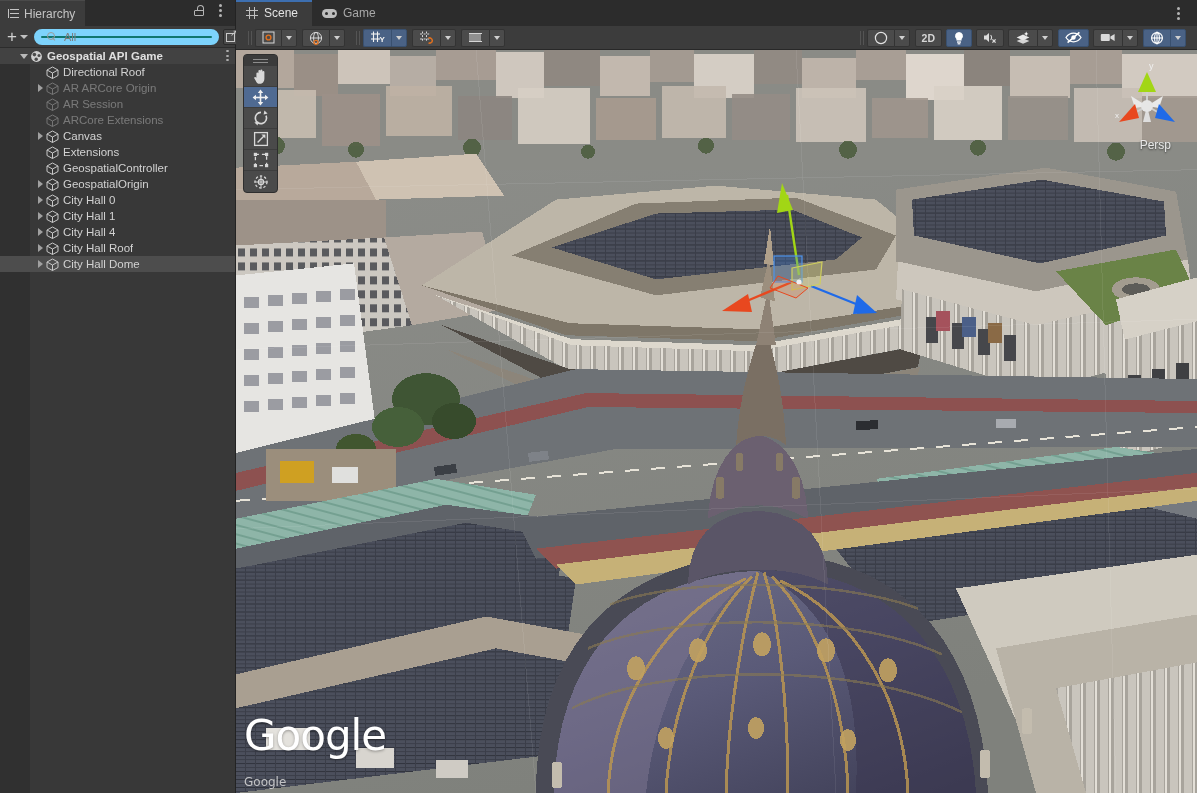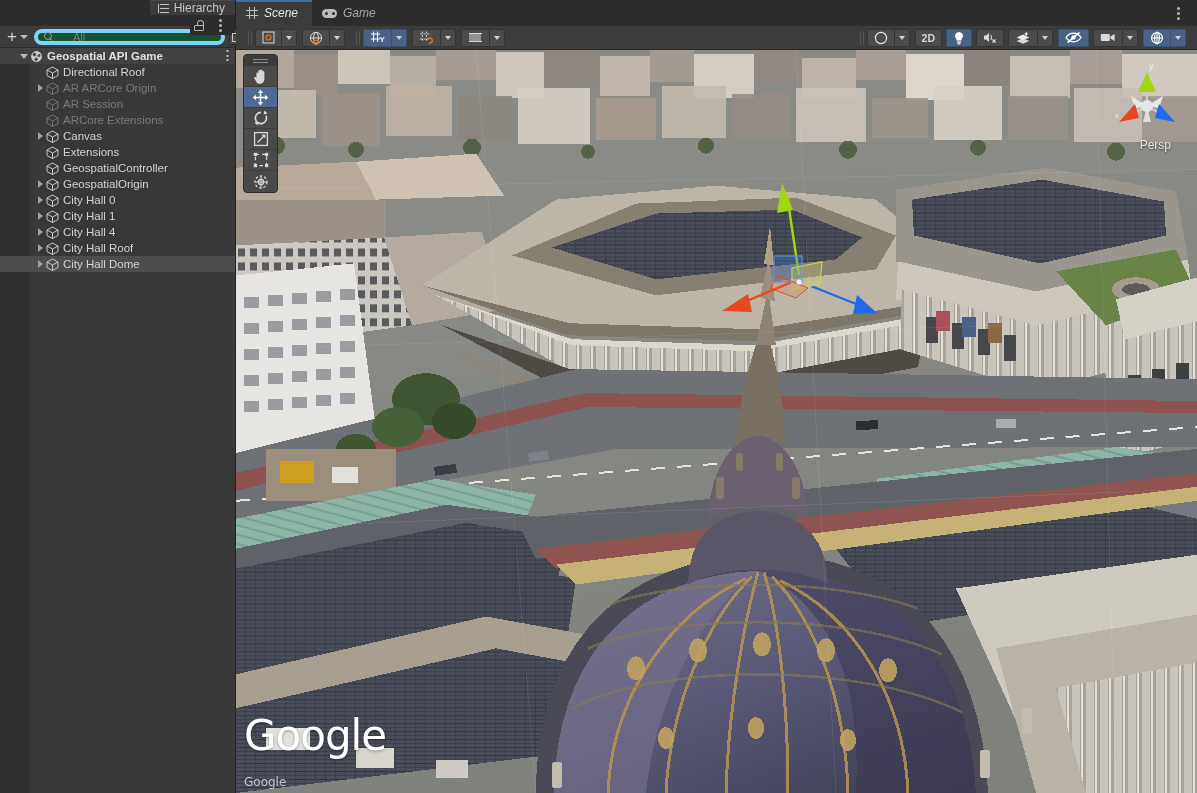--- a/index.html
+++ b/index.html
@@ -14,21 +14,21 @@
   
   .hier-panel {
     width: 236px; height: 793px;
     background: #383838;
     display: flex; flex-direction: column;
     position: relative;
     border-right: 1px solid #232323;
   }
   .hier-tabbar {
     height: 26px; background: #2c2c2c;
-    display: flex; align-items: flex-end; position: relative; flex-direction: column;
+    display: flex; align-items: flex-start; position: relative;
   }
   .hier-tab {
     display: flex; align-items: center; gap: 5px;
     padding: 0 10px 0 8px; height: 26px;
     background: #3c3c3c; color: #c4c4c4; font-size: 12px;
     border-top: 1px solid #4a4a4a;
   }
   .hier-tab .hamb { display: inline-block; width: 11px; height: 9px; position: relative; }
   .hier-tab .hamb i {
     position: absolute; left: 2px; right: 0; height: 1px; background: #c4c4c4;
@@ -59,22 +59,22 @@
 
   .hier-toolbar {
     height: 22px; background: #3c3c3c;
     display: flex; align-items: center; gap: 4px; padding: 0 5px;
     border-bottom: 1px solid #2c2c2c;
   }
   .plus-btn { display:flex; align-items:center; gap:3px; padding: 0 2px; }
   .plus-glyph { color:#d2d2d2; font-size:17px; line-height:14px; font-weight:300; }
   .caret-dn { width:0;height:0;border-left:4px solid transparent;border-right:4px solid transparent;border-top:4px solid #c0c0c0; }
   .search-wrap {
-    flex: 1; height: 16px; background: #14532d; border: 4px solid #7dd3fc;
-    border-radius: 8px; display:flex; align-items:center; gap:20px; padding: 0 6px;
+    flex: 1; height: 16px; background: #0f766e; border: 7px solid #7dd3fc;
+    border-radius: 8px; display:flex; align-items:center; gap:8px; padding: 0 6px;
   }
   .search-ico { width:9px;height:9px;position:relative;flex:none; }
   .search-ico:before {
     content:""; position:absolute; top:0;left:0;width:6px;height:6px;
     border:1.4px solid #9a9a9a; border-radius:50%;
   }
   .search-ico:after {
     content:""; position:absolute; top:5px;left:5px;width:4px;height:1.4px;background:#9a9a9a;
     transform:rotate(45deg); transform-origin:left center;
   }
@@ -124,21 +124,21 @@
     position:absolute; right:6px; top:2px; width:3px; height:11px;
     display:flex; flex-direction:column; justify-content:space-between;
   }
   .row .rowkebab span { width:3px;height:2px;background:#b4b4b4;border-radius:50%; }
 
   
   .scene-panel { flex:1; height:793px; position:relative; background:#393939; display:flex; flex-direction:column; }
   .scene-tabbar { height:26px; background:#2c2c2c; display:flex; align-items:stretch; position:relative; }
   .s-tab {
     display:flex; align-items:center; gap:6px; padding:0 14px 0 10px; height:26px;
-    font-size:12px; color:#a8a8a8; background:#2c2c2c; position:relative;font-style:italic;
+    font-size:12px; color:#a8a8a8; background:#2c2c2c; position:relative;
   }
   .s-tab.active { background:#3c3c3c; color:#e4e4e4; }
   .s-tab.active:before {
     content:""; position:absolute; left:0; right:0; top:0; height:2px; background:#3d6fb0;
   }
   .grid-ico { width:12px; height:12px; position:relative; }
   .grid-ico i { position:absolute; background:#c0c0c0; }
   .grid-ico i.h { left:0; width:12px; height:1px; }
   .grid-ico i.v { top:0; height:12px; width:1px; }
   .gamepad-ico { width:15px;height:9px;border-radius:5px;background:#bdbdbd;position:relative;flex:none; }

